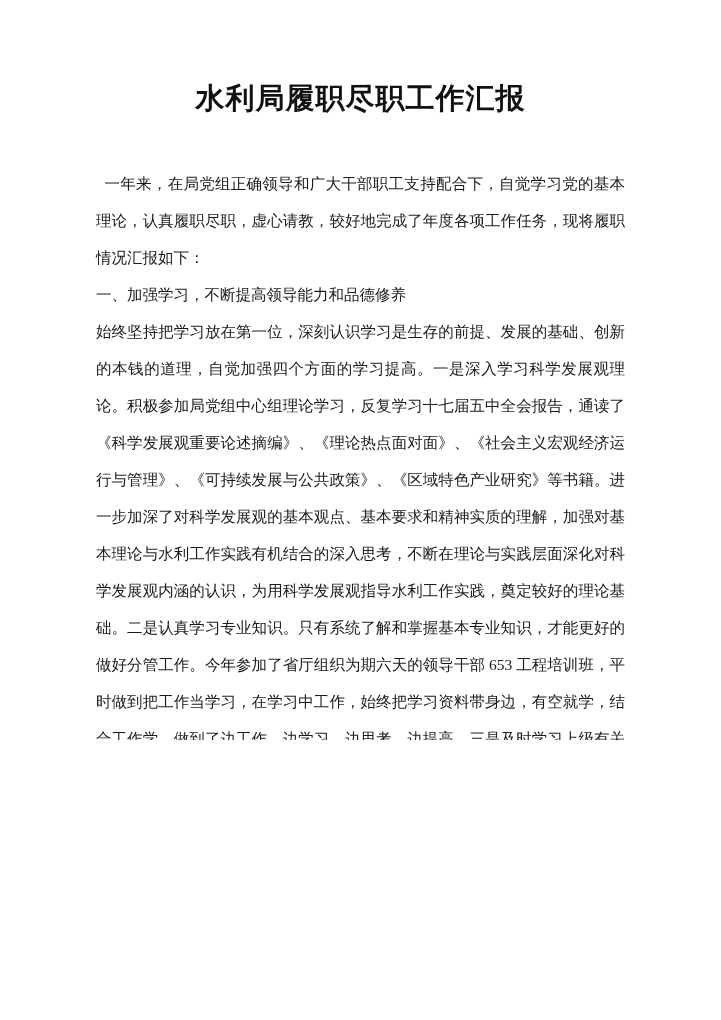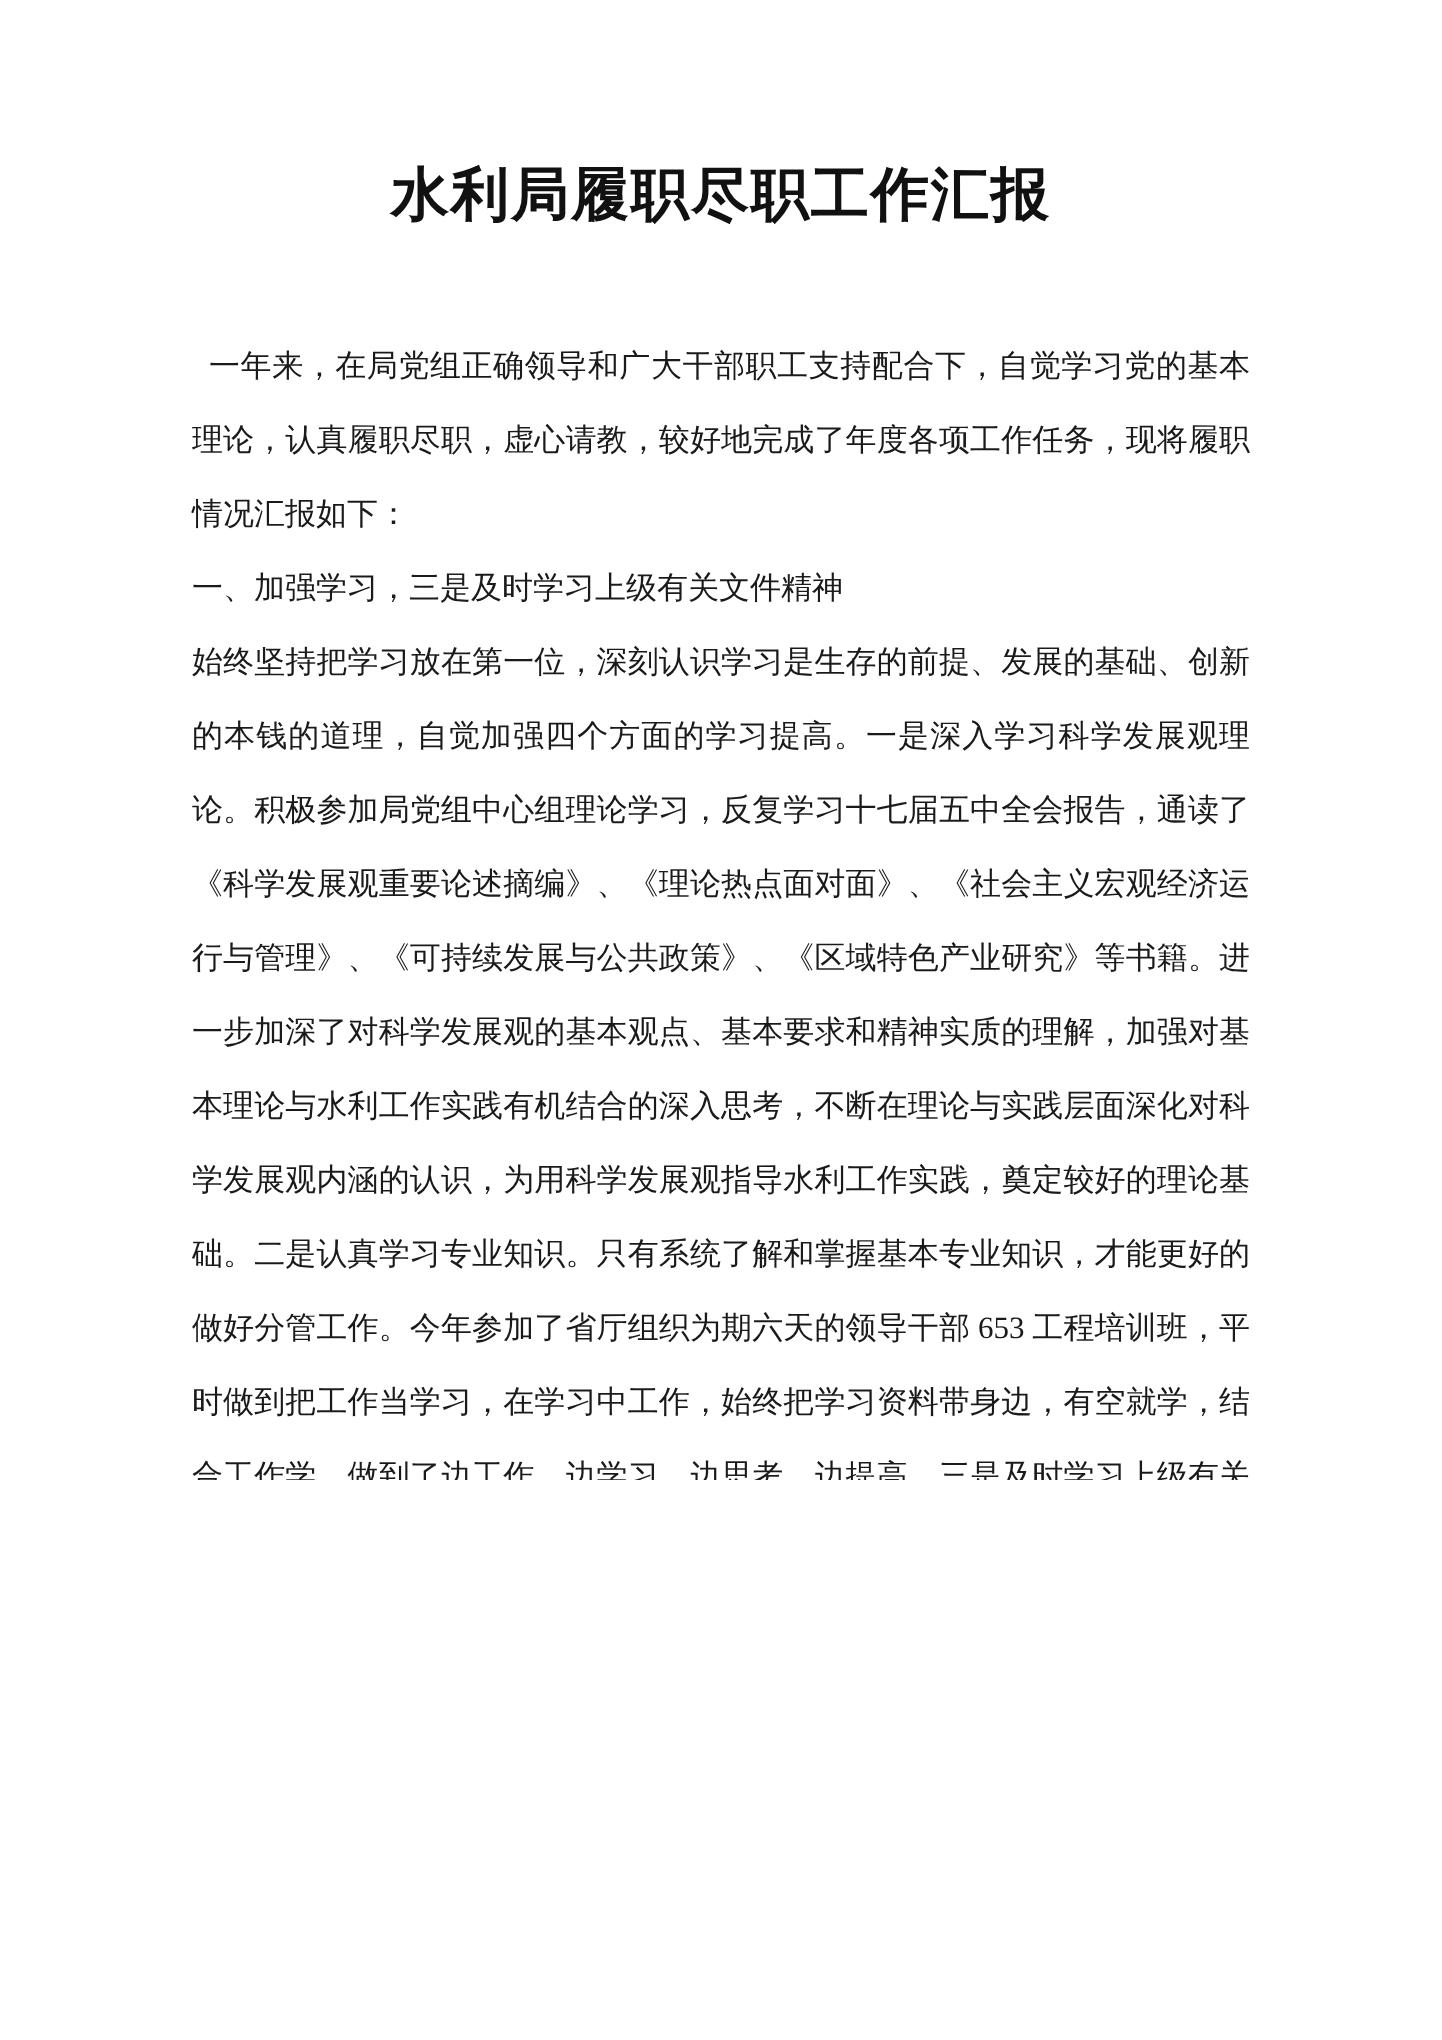--- a/index.html
+++ b/index.html
@@ -41,16 +41,16 @@
     text-indent: 0.55em;
   }
 </style>
 </head>
 <body>
 
 <div class="page">
   <h1 class="doc-title">水利局履职尽职工作汇报</h1>
   <div class="doc-body">
       <p class="indent">一年来，在局党组正确领导和广大干部职工支持配合下，自觉学习党的基本理论，认真履职尽职，虚心请教，较好地完成了年度各项工作任务，现将履职情况汇报如下：</p>
-      <p>一、加强学习，三是及时学习上级有关文件精神</p>
+      <p>一、加强学习，不断提高领导能力和品德修养</p>
       <p>始终坚持把学习放在第一位，深刻认识学习是生存的前提、发展的基础、创新的本钱的道理，自觉加强四个方面的学习提高。一是深入学习科学发展观理论。积极参加局党组中心组理论学习，反复学习十七届五中全会报告，通读了《科学发展观重要论述摘编》、《理论热点面对面》、《社会主义宏观经济运行与管理》、《可持续发展与公共政策》、《区域特色产业研究》等书籍。进一步加深了对科学发展观的基本观点、基本要求和精神实质的理解，加强对基本理论与水利工作实践有机结合的深入思考，不断在理论与实践层面深化对科学发展观内涵的认识，为用科学发展观指导水利工作实践，奠定较好的理论基础。二是认真学习专业知识。只有系统了解和掌握基本专业知识，才能更好的做好分管工作。今年参加了省厅组织为期六天的领导干部 653 工程培训班，平时做到把工作当学习，在学习中工作，始终把学习资料带身边，有空就学，结合工作学，做到了边工作、边学习、边思考、边提高。三是及时学习上级有关文件精神。平时工作再忙，上级下发文件都做到认真阅读，深刻理解、领会市委市政府战略部署和各时期各阶段总体思路、工作要求，结合水利自身工作任务，狠抓各项工作落实。四是虚心向身边同志学习。古人讲“闻道有先后、术业有专攻”，平时利用学习、交流、讨论或下基层检查工作等时机，不失时机地向有关同志学习，虚心请教，取人之长，补己</p>
     </div>
 </div>
 
 </body></html>

